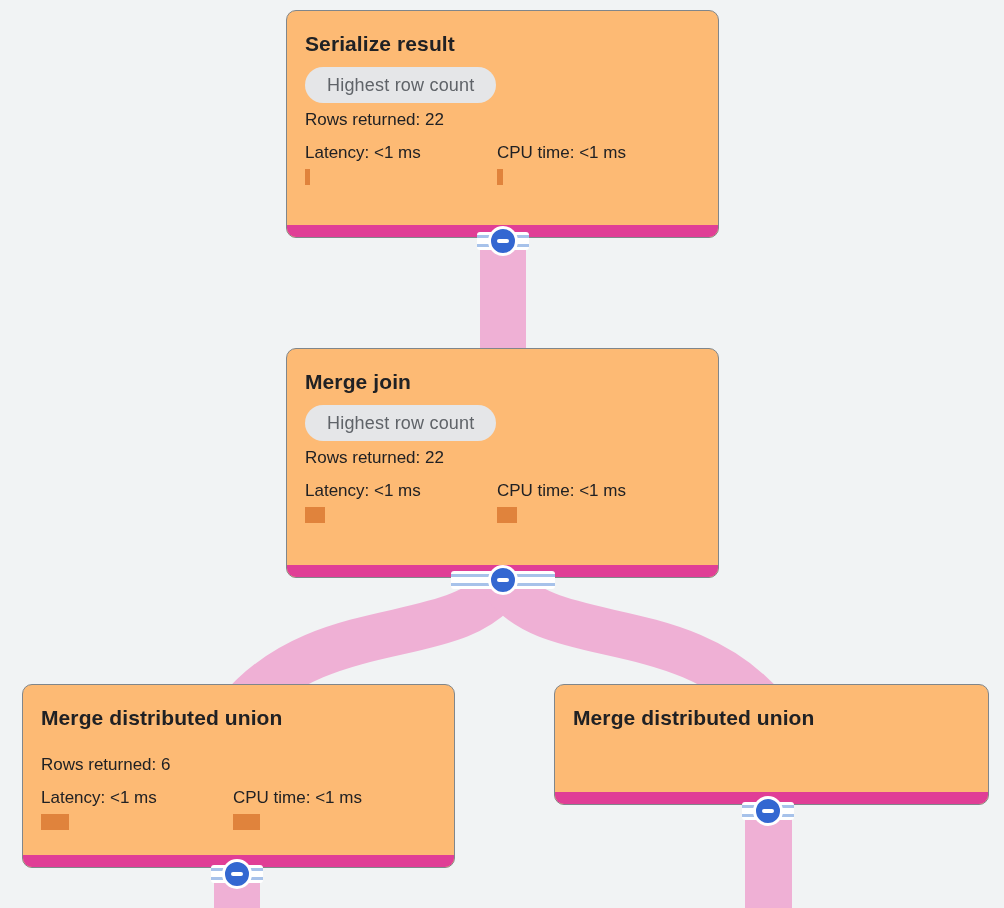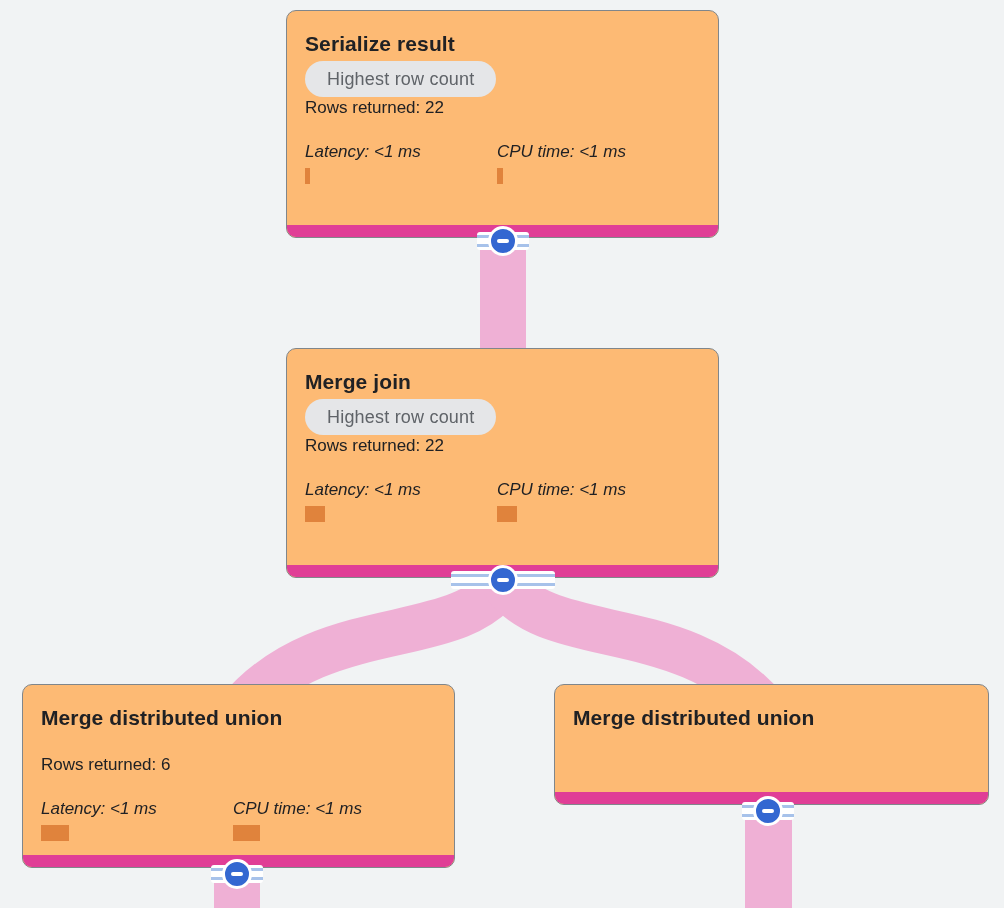--- a/index.html
+++ b/index.html
@@ -11,27 +11,27 @@
   }
   .canvas{position:absolute;inset:0;width:1004px;height:908px;}
   svg.links{position:absolute;left:0;top:0;z-index:1;}
   .node-card{
     position:absolute;z-index:2;box-sizing:border-box;
     background:#fdba74;border:1px solid #80868B;border-radius:10px;
     overflow:hidden;padding:0 18px;
   }
   .node-title{font-size:21px;font-weight:600;line-height:26px;margin:20px 0 0 0;letter-spacing:.1px;}
   .badge{
-    display:inline-block;margin-top:4px;padding:7px 22px;
+    display:inline-block;margin-top:10px;padding:7px 22px;
     background:#E5E6E8;color:#5F6368;font-size:18px;line-height:22px;
     border-radius:18px;letter-spacing:.2px;
   }
-  .rows-line{margin-top:1px;font-size:17px;line-height:20px;}
+  .rows-line{margin-top:7px;font-size:17px;line-height:20px;}
   .rows-line.no-badge{margin-top:24px;}
-  .stats-row{display:flex;margin-top:24px;font-style:italic;}
+  .stats-row{display:flex;margin-top:13px;}
   .stat-col{width:192px;}
   .stat-label{font-size:17px;line-height:20px;}
   .stat-bar{margin-top:6px;height:16px;background:#E0833C;}
   .accent-bar{
     position:absolute;left:-1px;right:-1px;bottom:-1px;height:13px;
     background:#E03E96;border-radius:0 0 10px 10px;
   }
   .collapse-handle{
     position:absolute;z-index:3;height:18px;border-radius:3px;
     background:linear-gradient(to bottom,

